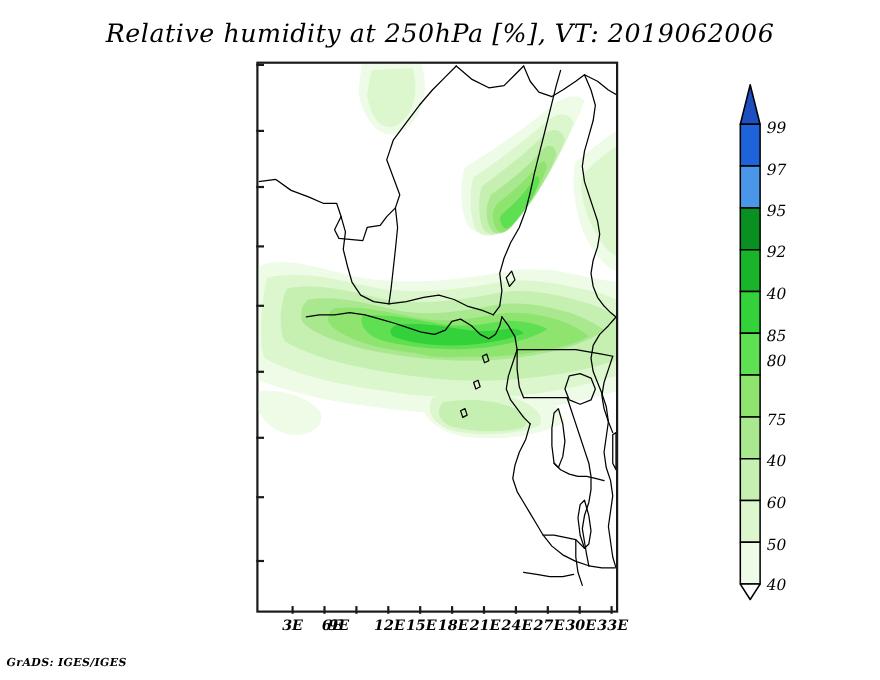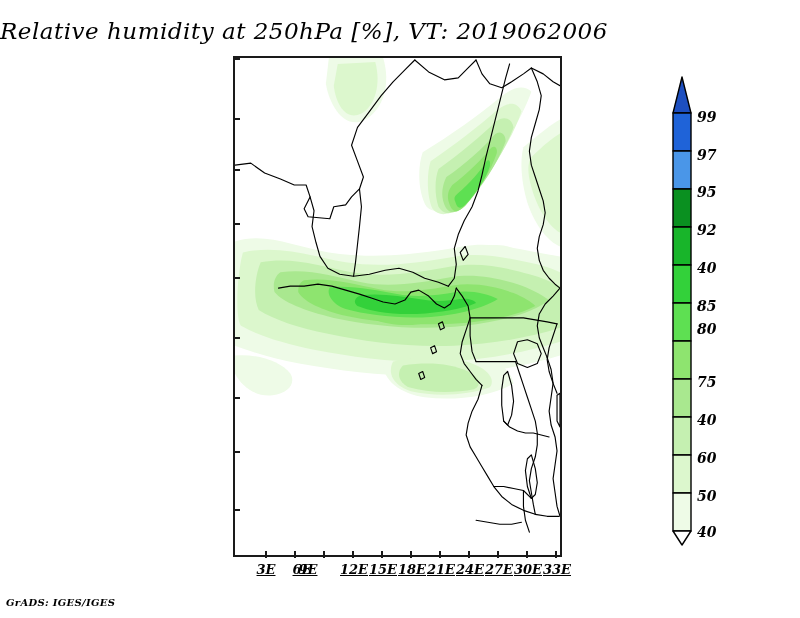--- a/index.html
+++ b/index.html
@@ -1,33 +1,33 @@
 <!DOCTYPE html>
 <html><head>
 <meta charset="utf-8">
 <style>
   html,body{margin:0;padding:0;background:#ffffff;}
   body{width:800px;height:618px;position:relative;overflow:hidden;
        font-family:"DejaVu Serif",serif;color:#000;}
 
-  #title{position:absolute;left:0;top:18px;width:800px;
+  #title{position:absolute;left:0;top:18px;width:800px;text-align:center;
          font-style:italic;font-size:23px;letter-spacing:.5px;white-space:nowrap;}
 
   #plot{position:absolute;left:233px;top:56px;width:329px;height:501px;
         border:2px solid #1a1a1a;box-sizing:border-box;background:#fff;overflow:hidden;}
   #plot svg{position:absolute;left:0;top:0;width:100%;height:100%;}
   .ytick{position:absolute;left:233px;width:7px;height:2px;background:#1a1a1a;transform:translateY(-1px);}
   .xlab{position:absolute;top:562px;transform:translateX(-50%);
-        font-style:italic;font-weight:bold;font-size:13px;white-space:nowrap;text-decoration:underline;}
+        font-style:italic;font-weight:bold;font-size:13px;white-space:nowrap;}
   .xtick{position:absolute;top:551px;width:2px;height:7px;background:#1a1a1a;transform:translateX(-1px);}
 
   #cbar{position:absolute;left:671px;top:75px;width:22px;height:472px;}
   #cbar svg{position:absolute;left:0;top:0;}
   .clab{position:absolute;left:697px;transform:translateY(-50%);
-        font-style:italic;font-weight:bold;font-size:14px;white-space:nowrap;}
+        font-style:italic;font-weight:normal;font-size:14px;white-space:nowrap;}
 
   #footer{position:absolute;left:6px;top:597px;font-style:italic;font-weight:bold;
           font-size:10px;letter-spacing:.3px;white-space:nowrap;}
 </style>
 </head>
 <body>
 
 <div id="title">Relative humidity at 250hPa [%], VT: 2019062006</div>
 
 <div id="plot">

